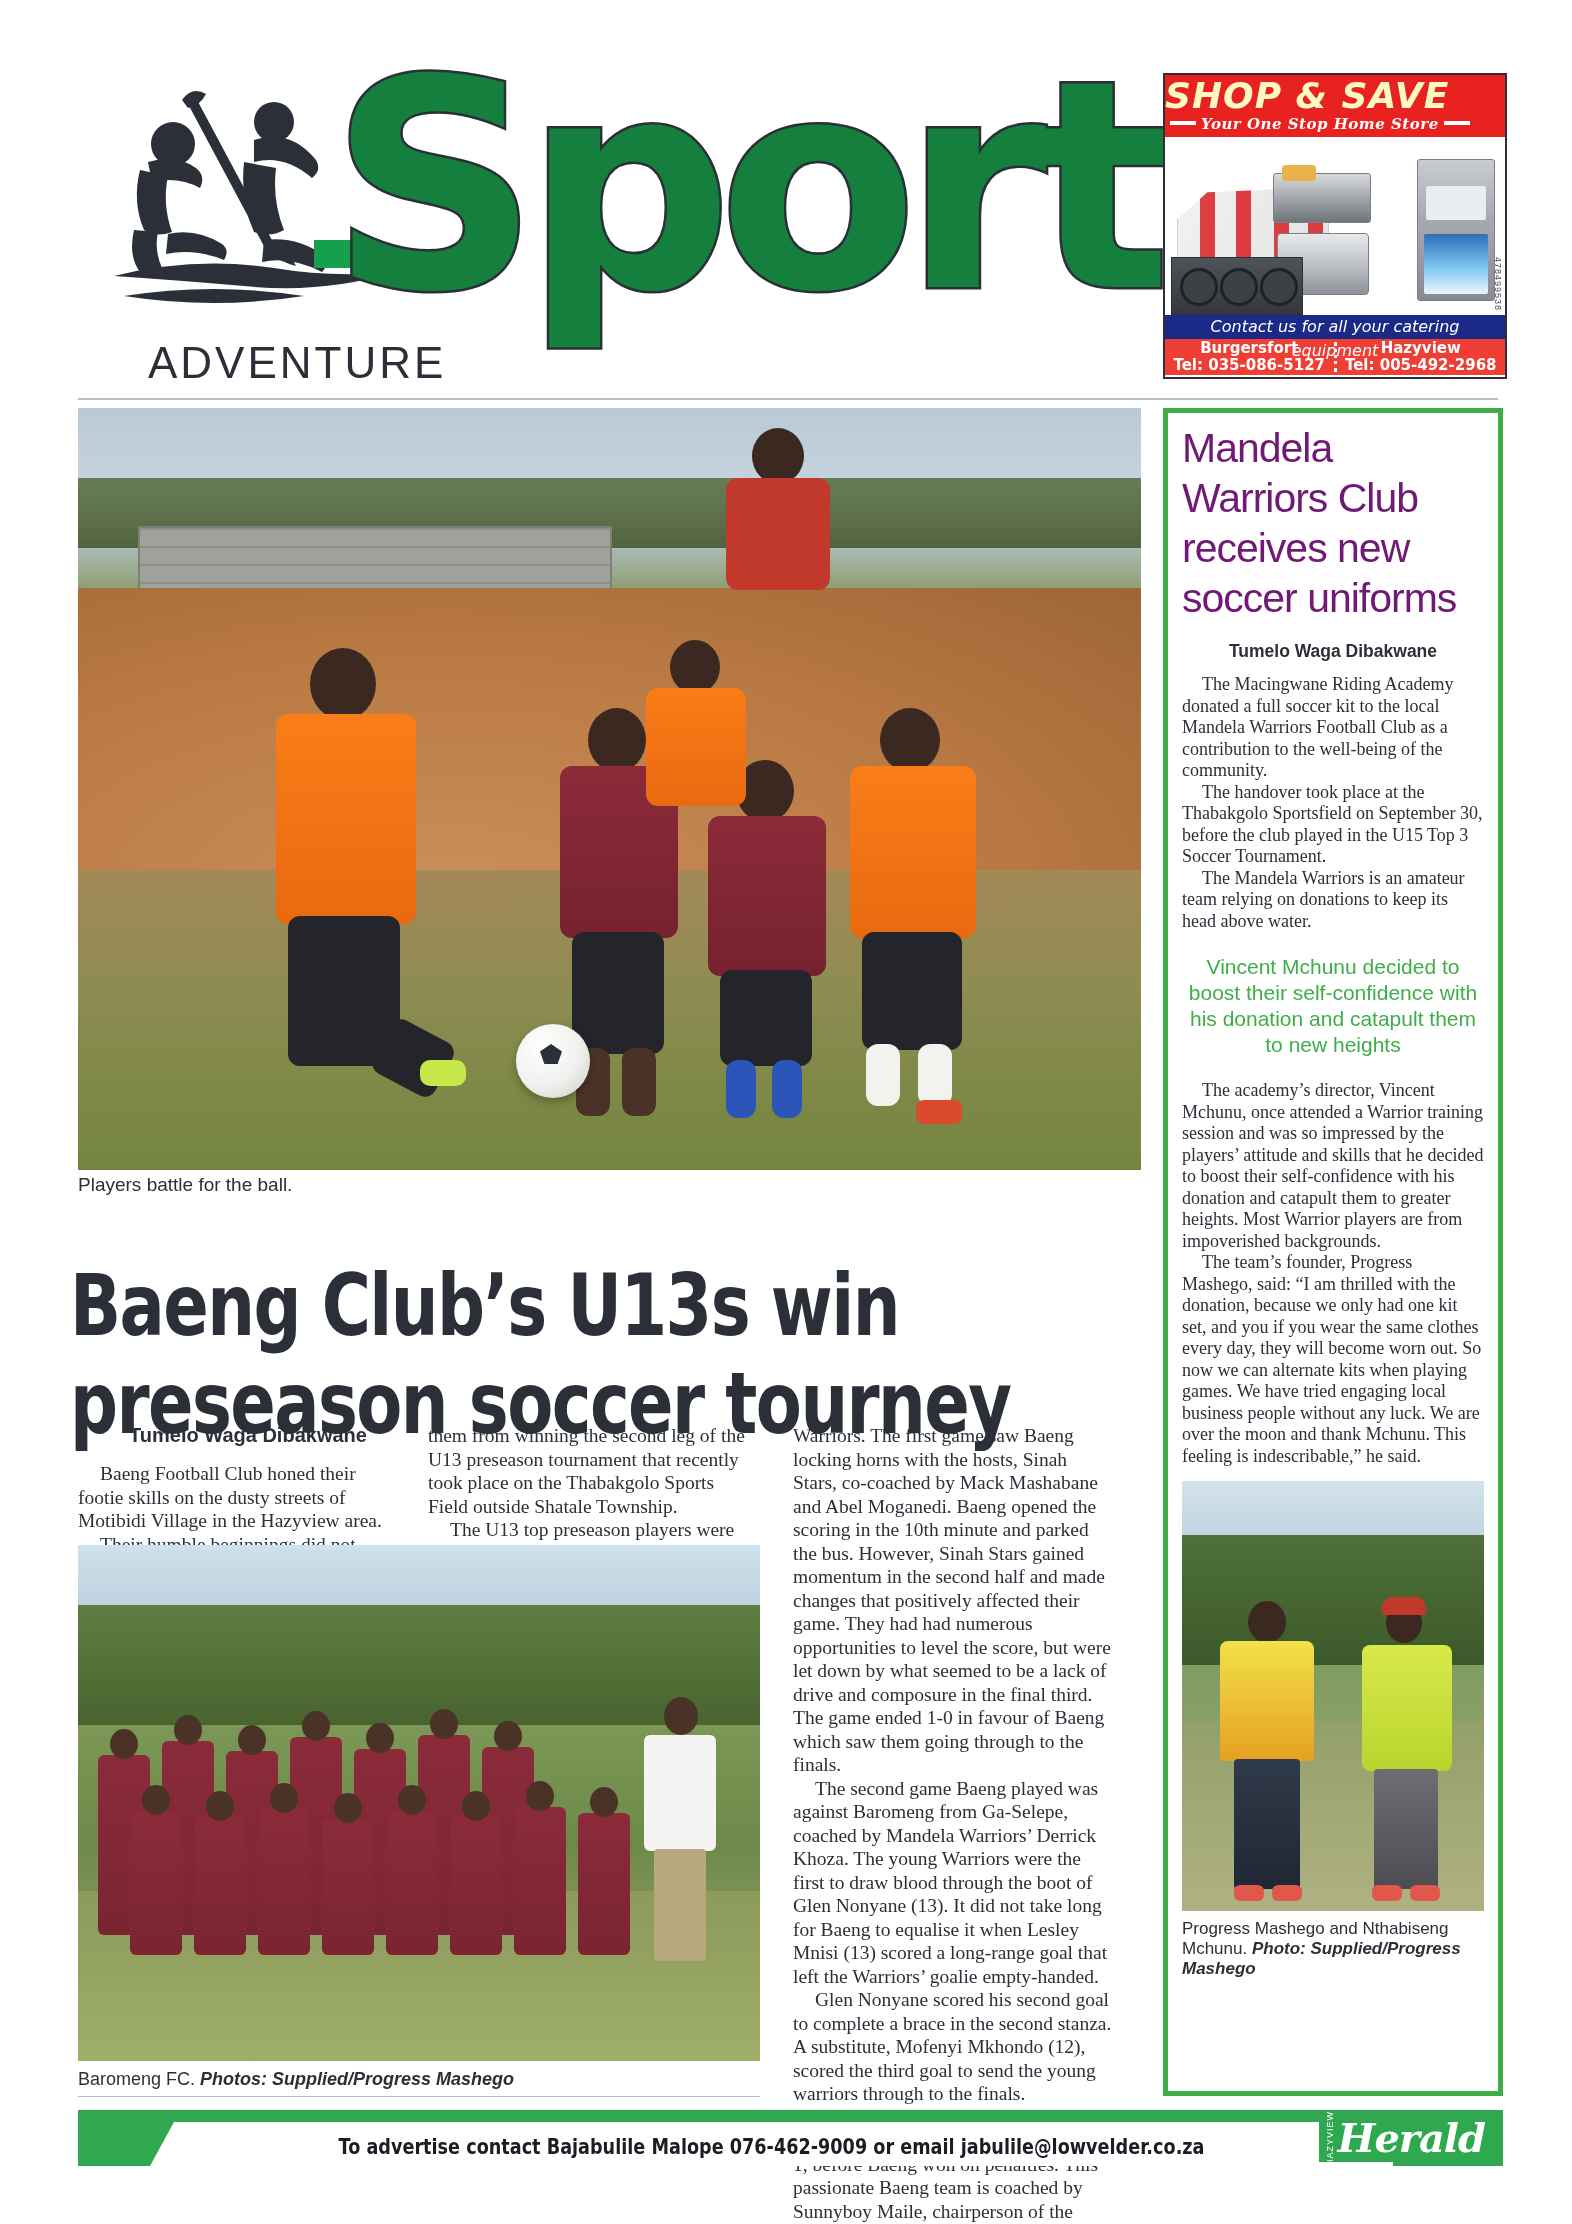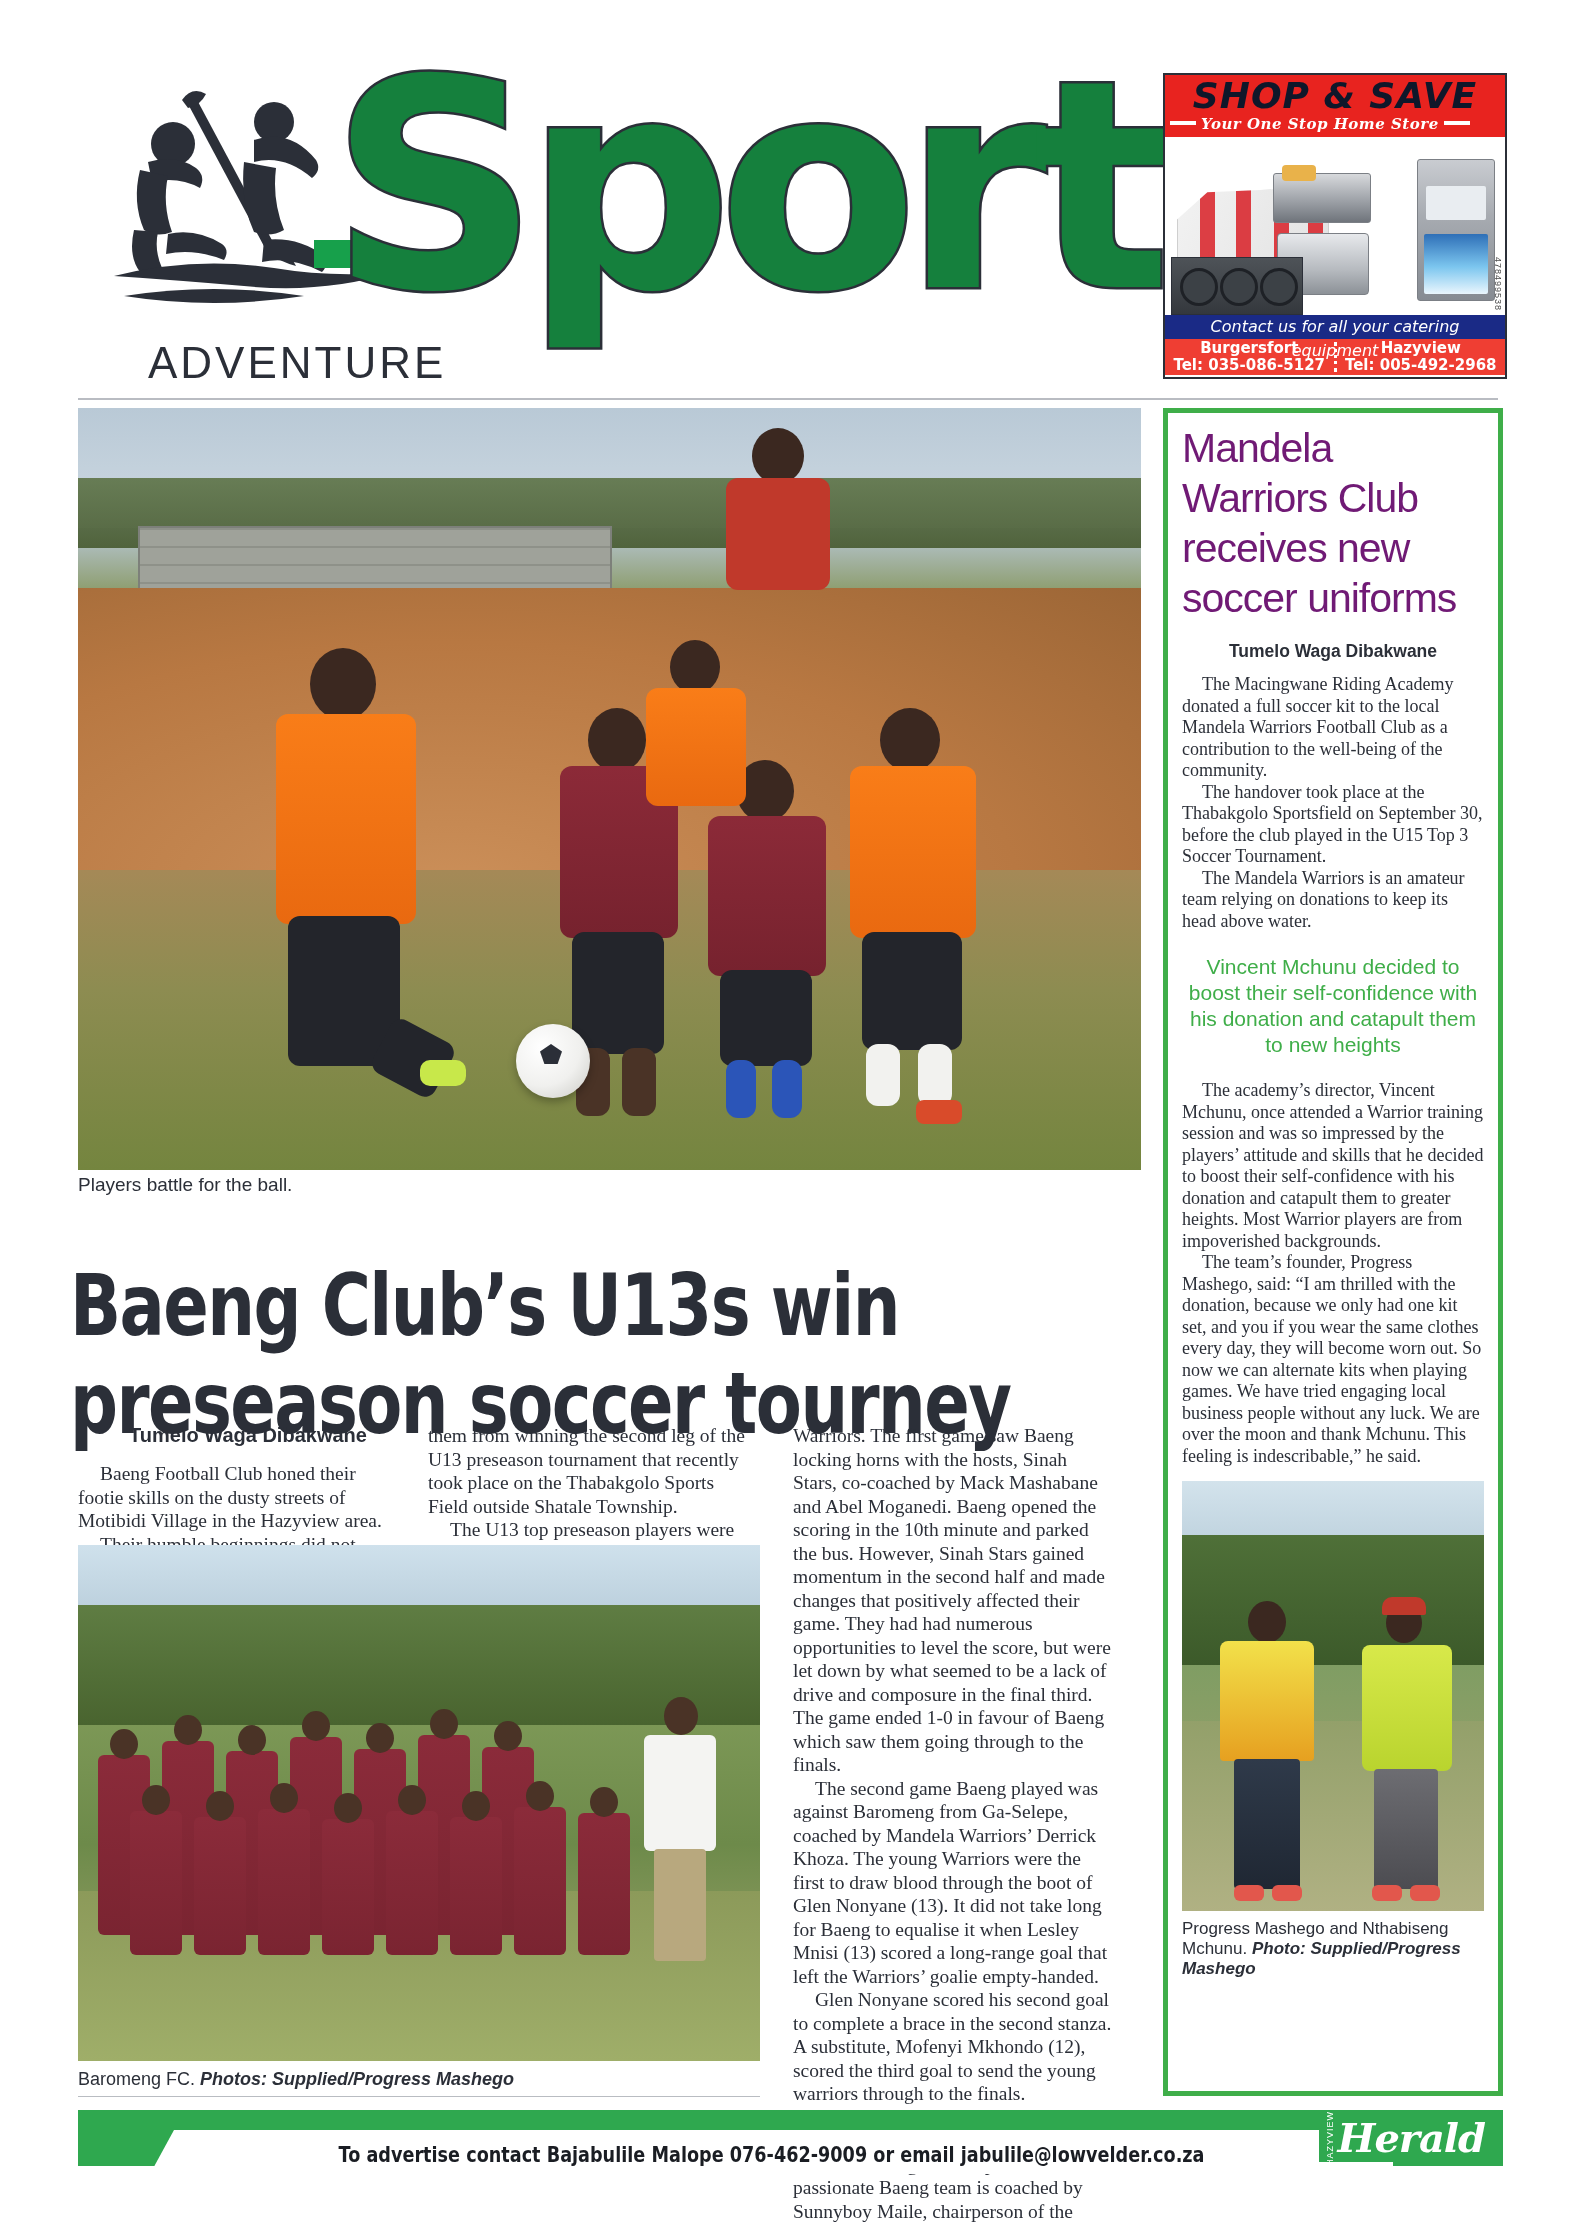--- a/index.html
+++ b/index.html
@@ -66,26 +66,26 @@
     overflow: hidden;
   }
   .ad-banner {
     height: 62px;
     background: #e8231f;
     position: relative;
   }
   .ad-banner-title {
     position: absolute;
     left: 0; right: 0; top: 3px;
-    text-align: center;
+    text-align: left;
     font-family: "DejaVu Sans", sans-serif;
     font-weight: bold;
     font-size: 36px;
     line-height: 36px;
-    color: #0f172a;
+    color: #fef9c3;
     letter-spacing: 1px;
     font-style: italic;
   }
   .ad-banner-sub {
     position: absolute;
     left: 0; right: 0; top: 40px;
     text-align: left;
     font-family: "DejaVu Serif", serif;
     font-weight: bold;
     font-style: italic;
@@ -394,21 +394,21 @@
 
   
   .footer {
     position: absolute;
     left: 78px; top: 2110px;
     width: 1425px; height: 56px;
     background: #2fa84f;
   }
   .footer-white {
     position: absolute;
-    left: 72px; top: 20px;
+    left: 72px; top: 12px;
     width: 1243px; height: 44px;
     background: #fff;
     clip-path: polygon(24px 0, 100% 0, 100% 100%, 0 100%);
   }
   .footer-text {
     position: absolute;
     left: 0; right: 0; top: 13px;
     text-align: center;
     font-family: "DejaVu Sans", sans-serif;
     font-weight: bold;

